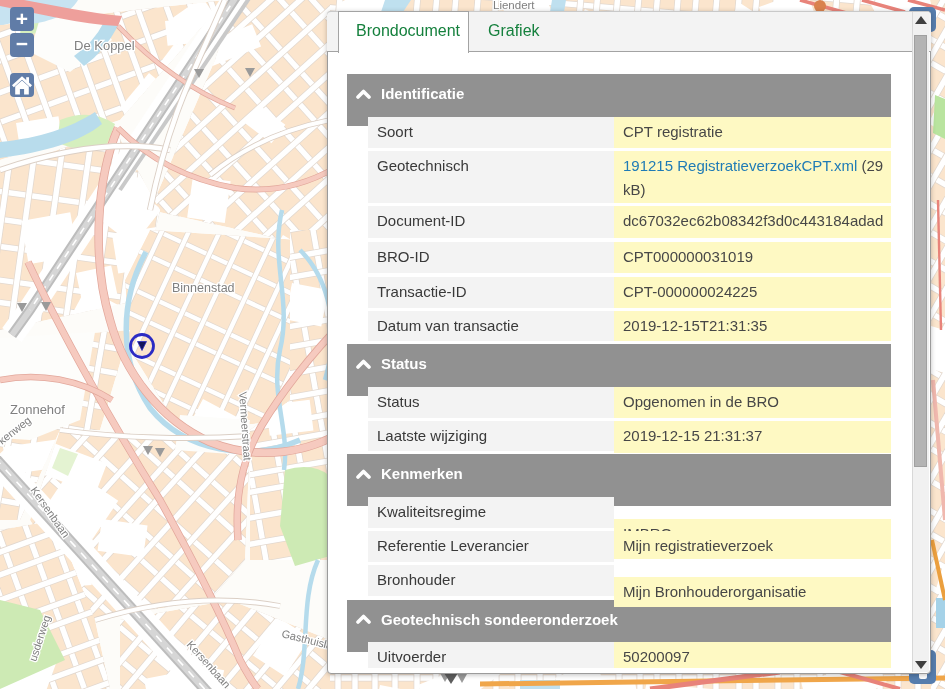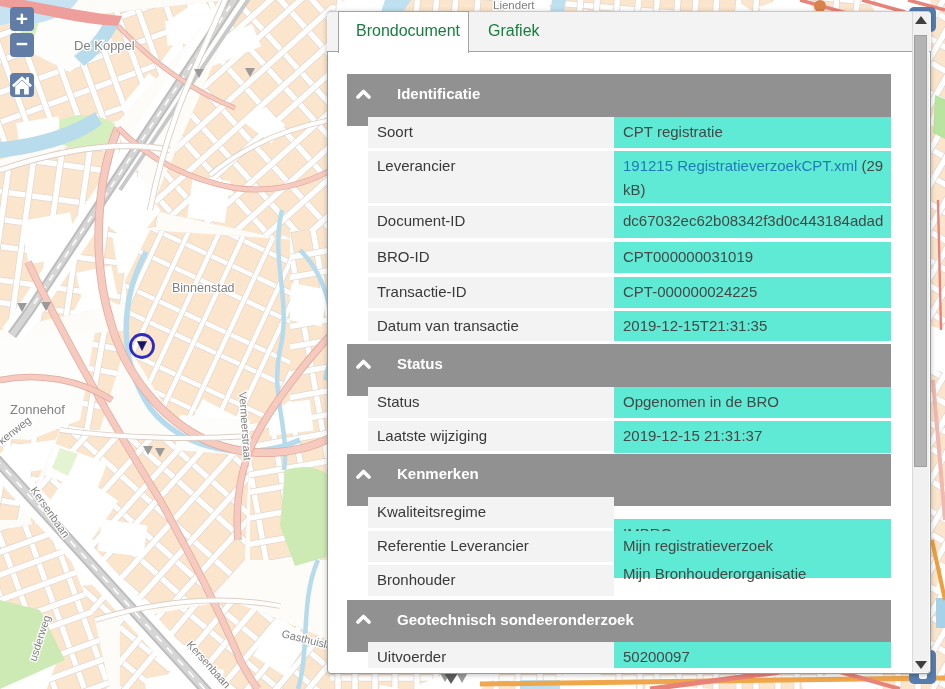--- a/index.html
+++ b/index.html
@@ -5,24 +5,24 @@
 body{width:945px;height:689px;overflow:hidden;position:relative;
  font-family:"Liberation Sans",sans-serif;background:#fdfcf8}
 .panel{position:absolute;left:327px;top:11px;width:602px;height:661px;background:#ffffff;
  border:1px solid #9b9b9b;border-radius:4px;box-shadow:0 1px 5px rgba(0,0,0,0.25);z-index:20}
 .tabstrip{position:absolute;left:327px;top:11px;width:604px;height:41px;background:#f3f3f3;
  border-top:1px solid #c9c9c9;border-bottom:1px solid #a3a3a3;box-sizing:border-box;z-index:21;border-radius:4px 4px 0 0}
 .tab-active{position:absolute;left:338px;top:11px;width:131px;height:42px;background:#ffffff;
  border:1px solid #a3a3a3;border-bottom:none;box-sizing:border-box;z-index:22}
 .tabtext{position:absolute;z-index:23;font-size:16px;color:#15803d;top:22px}
 .sechead{position:absolute;left:347px;width:544px;height:52px;background:#919191;z-index:22;
- color:#ffffff;font-weight:bold;font-size:15px;line-height:39px;padding-left:50px;box-sizing:border-box}
+ color:#ffffff;font-weight:bold;font-size:15px;line-height:39px;padding-left:34px;box-sizing:border-box}
 .lab{position:absolute;left:368px;width:246px;background:#f3f3f3;z-index:22;box-sizing:border-box;
  font-weight:normal;font-size:15px;color:#393939;padding:3px 0 0 9px;line-height:24px}
-.val{position:absolute;left:614px;width:277px;background:#5eead4;z-index:22;box-sizing:border-box;
+.val{position:absolute;left:614px;width:277px;background:#fef9c3;z-index:22;box-sizing:border-box;
  font-size:15px;color:#474747;padding:3px 8px 0 9px;line-height:24px}
 .val a{color:#1f7bb6;text-decoration:none}
 .ctrl{position:absolute;left:10px;width:24px;background:#607ca7;border-radius:4px;z-index:30;
  color:#ffffff;text-align:center}
 .sbtn{position:absolute;width:27px;background:#567dad;border-radius:5px;z-index:10}
 .scrolltrack{position:absolute;left:912px;top:12px;width:17px;height:660px;background:#f1f1f1;z-index:25;border-left:1px solid #d8d8d8;box-sizing:border-box}
 .scrollthumb{position:absolute;left:914px;top:35px;width:13px;height:432px;background:#b4b4b4;border:1px solid #a0a0a0;box-sizing:border-box;z-index:26}
 .sarrow{position:absolute;left:915px;width:0;height:0;border-left:6px solid transparent;border-right:6px solid transparent;z-index:27}
 </style></head>
 <body>
@@ -1279,39 +1279,39 @@
 <div class="sechead" style="top:454px">Kenmerken</div>
 <svg style="position:absolute;left:356px;top:468.5px;z-index:23" width="15" height="10" viewBox="0 0 15 10">
     <path d="M2,8 L7.5,2.5 L13,8" fill="none" stroke="#ffffff" stroke-width="3.6" stroke-linecap="round" stroke-linejoin="round"></path>
   </svg>
 <div class="sechead" style="top:599.5px">Geotechnisch sondeeronderzoek</div>
 <svg style="position:absolute;left:356px;top:614.0px;z-index:23" width="15" height="10" viewBox="0 0 15 10">
     <path d="M2,8 L7.5,2.5 L13,8" fill="none" stroke="#ffffff" stroke-width="3.6" stroke-linecap="round" stroke-linejoin="round"></path>
   </svg>
 <div class="lab" style="top:116.5px;height:31px">Soort</div>
 <div class="val" style="top:116.5px;height:31px">CPT registratie</div>
-<div class="lab" style="top:151px;height:52px">Leverancier</div>
+<div class="lab" style="top:151px;height:52px">Geotechnisch</div>
 <div class="val" style="top:151px;height:52px"><span style="white-space:nowrap"><a>191215 RegistratieverzoekCPT.xml</a> (29</span><br>kB)</div>
 <div class="lab" style="top:206px;height:32px">Document-ID</div>
 <div class="val" style="top:206px;height:32px">dc67032ec62b08342f3d0c443184adad</div>
 <div class="lab" style="top:242px;height:31px">BRO-ID</div>
 <div class="val" style="top:242px;height:31px">CPT000000031019</div>
 <div class="lab" style="top:276.5px;height:31px">Transactie-ID</div>
 <div class="val" style="top:276.5px;height:31px">CPT-000000024225</div>
 <div class="lab" style="top:310.5px;height:30px">Datum van transactie</div>
 <div class="val" style="top:310.5px;height:30px">2019-12-15T21:31:35</div>
 <div class="lab" style="top:386.5px;height:31px">Status</div>
 <div class="val" style="top:386.5px;height:31px">Opgenomen in de BRO</div>
 <div class="lab" style="top:421px;height:30px">Laatste wijziging</div>
 <div class="val" style="top:421px;height:32px">2019-12-15 21:31:37</div>
 <div class="lab" style="top:496.5px;height:31px">Kwaliteitsregime</div>
 <div class="val" style="top:519px;height:31px">IMBRO</div>
 <div class="lab" style="top:531px;height:31px">Referentie Leverancier</div>
 <div class="val" style="top:531px;height:28px">Mijn registratieverzoek</div>
 <div class="lab" style="top:565px;height:31px">Bronhouder</div>
-<div class="val" style="top:559px;height:19px">Mijn Bronhouderorganisatie</div>
+<div class="val" style="top:577px;height:30px">Mijn Bronhouderorganisatie</div>
 <div class="lab" style="top:642px;height:26px">Uitvoerder</div>
 <div class="val" style="top:642px;height:26px">50200097</div>
 
 <div class="scrolltrack"></div>
 <div class="scrollthumb"></div>
 <div class="sarrow" style="top:16px;border-bottom:8px solid #3f3f3f"></div>
 <div class="sarrow" style="top:661px;border-top:8px solid #3f3f3f"></div>
 
 </body></html>

